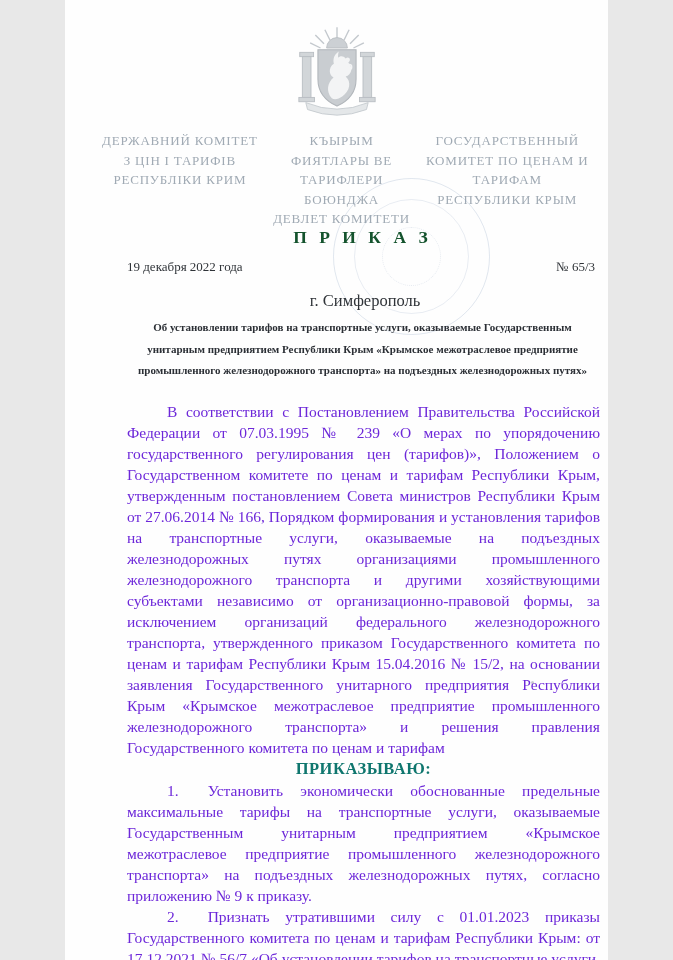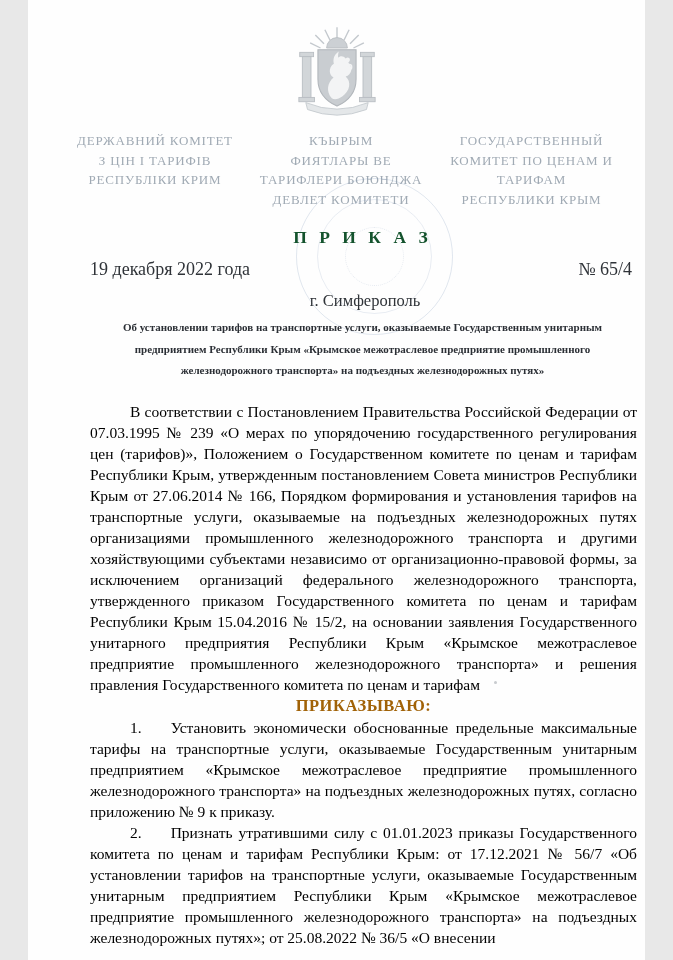--- a/index.html
+++ b/index.html
@@ -1,17 +1,17 @@
 <!DOCTYPE html>
 <html><head>
 <meta charset="utf-8">
 <style>
   html,body { margin:0; padding:0; background:#e8e8e8; }
   .page {
-    position:relative; width:617px; height:960px; margin:0 auto;
+    position:relative; width:543px; height:960px; margin:0 auto;
     background:#fefefe; overflow:hidden;
     font-family:"Liberation Serif","DejaVu Serif",serif;
     color:#2f3338;
   }
 
   
   .emblem { position:absolute; top:22px; left:50%; transform:translateX(-50%); width:104px; height:104px; }
 
   
   .committees {
@@ -43,41 +43,41 @@
   }
 
   
   .doc-type {
     position:absolute; top:227px; left:62px; right:10px;
     text-align:center; font-weight:bold; font-size:17.5px;
     letter-spacing:4px; color:#14532d;
   }
   .date-row {
     position:absolute; top:259px; left:62px; right:13px;
-    display:flex; justify-content:space-between; font-size:18px;
+    display:flex; justify-content:space-between; font-size:13px;
   }
   .city {
     position:absolute; top:291px; left:67px; right:10px;
     text-align:center; font-size:16.5px;
   }
   .title {
     position:absolute; top:317px; left:72px; right:20px;
     text-align:center; font-weight:bold; font-size:11px; line-height:21.5px;
     color:#2b2f35;
   }
 
   
   .flow { position:absolute; top:401px; left:62px; right:8px; }
   .body-text {
     margin:0; text-align:justify; font-size:15.5px; line-height:21px;
-    text-indent:40px; color:#000000;
+    text-indent:40px; color:#6d28d9;
   }
   .resolve {
     margin:0; text-align:center; font-weight:bold; font-size:16.5px;
-    line-height:22px; letter-spacing:0.5px; color:#a16207;
+    line-height:22px; letter-spacing:0.5px; color:#0f766e;
   }
   .item-num { padding-right:29px; }
 
   .speck { position:absolute; background:#9aa0a8; border-radius:50%; opacity:0.55; }
   .speck.s1 { top:600px; left:651px; width:3px; height:5px; }
   .speck.s2 { top:681px; left:466px; width:3px; height:3px; }
   .speck.s3 { top:941px; left:230px; width:4px; height:2px; }
 </style>
 </head>
 <body>
@@ -135,21 +135,21 @@
 
   <div class="stamp">
     <div class="inner"></div>
     <div class="core"></div>
   </div>
 
   <div class="doc-type">П Р И К А З</div>
 
   <div class="date-row">
     <span>19 декабря 2022 года</span>
-    <span>№ 65/4</span>
+    <span>№ 65/3</span>
   </div>
 
   <div class="city">г. Симферополь</div>
 
   <div class="title">Об установлении тарифов на транспортные услуги, оказываемые Государственным унитарным предприятием Республики Крым «Крымское межотраслевое предприятие промышленного железнодорожного транспорта» на подъездных железнодорожных путях»</div>
 
   <div class="flow">
     <p class="body-text">В соответствии с Постановлением Правительства Российской Федерации от 07.03.1995 № 239 «О мерах по упорядочению государственного регулирования цен (тарифов)», Положением о Государственном комитете по ценам и тарифам Республики Крым, утвержденным постановлением Совета министров Республики Крым от 27.06.2014 № 166, Порядком формирования и установления тарифов на транспортные услуги, оказываемые на подъездных железнодорожных путях организациями промышленного железнодорожного транспорта и другими хозяйствующими субъектами независимо от организационно-правовой формы, за исключением организаций федерального железнодорожного транспорта, утвержденного приказом Государственного комитета по ценам и тарифам Республики Крым 15.04.2016 № 15/2, на основании заявления Государственного унитарного предприятия Республики Крым «Крымское межотраслевое предприятие промышленного железнодорожного транспорта» и решения правления Государственного комитета по ценам и тарифам</p>
 
     <p class="resolve">ПРИКАЗЫВАЮ:</p>

